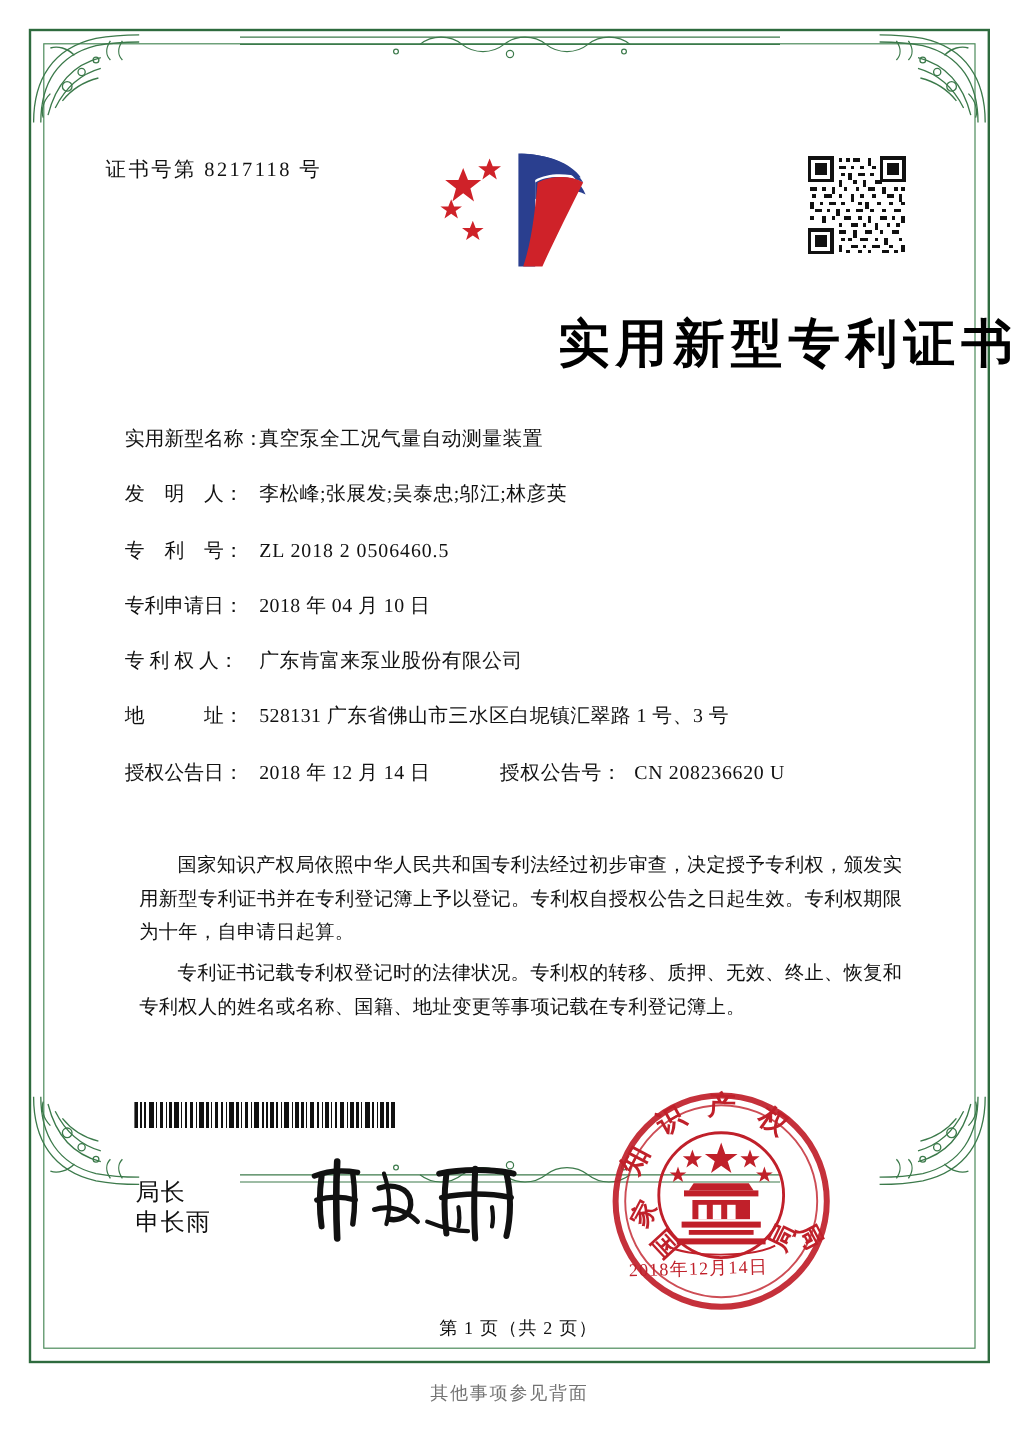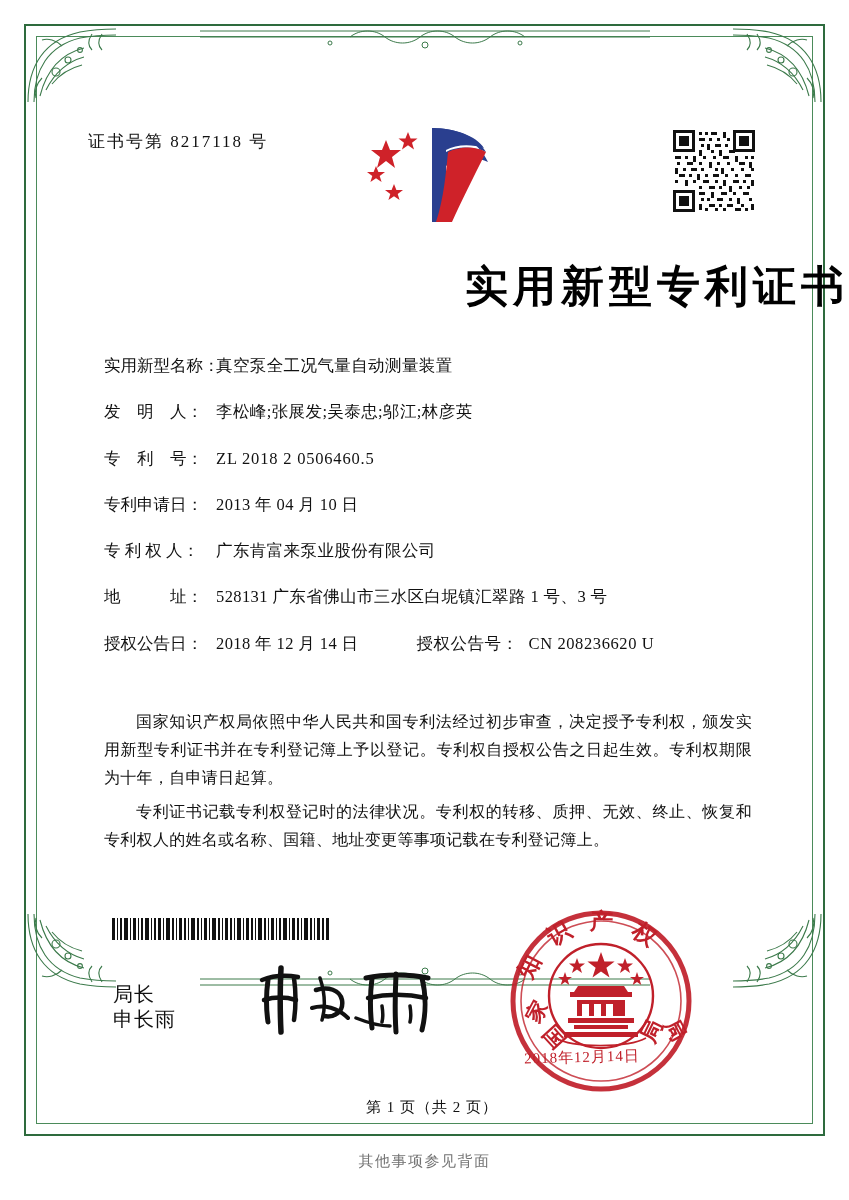--- a/index.html
+++ b/index.html
@@ -122,21 +122,21 @@
   
   .paras {
     position: absolute;
     left: 104px; top: 708px;
     width: 648px;
     font-size: 16px;
     line-height: 28px;
     text-align: justify;
   }
   .paras p {
-    margin: 0 0 6px 0;
+    margin: 0 0 6px 12px;
     text-indent: 32px;
     letter-spacing: 0.3px;
   }
 
   
   .barcode {
     position: absolute;
     left: 112px; top: 918px;
     width: 218px; height: 22px;
   }
@@ -434,21 +434,21 @@
       <span class="fvalue">李松峰;张展发;吴泰忠;邬江;林彦英</span>
     </div>
 
     <div class="frow">
       <span class="flabel">专　利　号：</span>
       <span class="fvalue mono">ZL 2018 2 0506460.5</span>
     </div>
 
     <div class="frow">
       <span class="flabel">专利申请日：</span>
-      <span class="fvalue">2013 年 04 月 10 日</span>
+      <span class="fvalue">2018 年 04 月 10 日</span>
     </div>
 
     <div class="frow">
       <span class="flabel">专 利 权 人：</span>
       <span class="fvalue">广东肯富来泵业股份有限公司</span>
     </div>
 
     <div class="frow">
       <span class="flabel">地　　　址：</span>
       <span class="fvalue">528131 广东省佛山市三水区白坭镇汇翠路 1 号、3 号</span>

